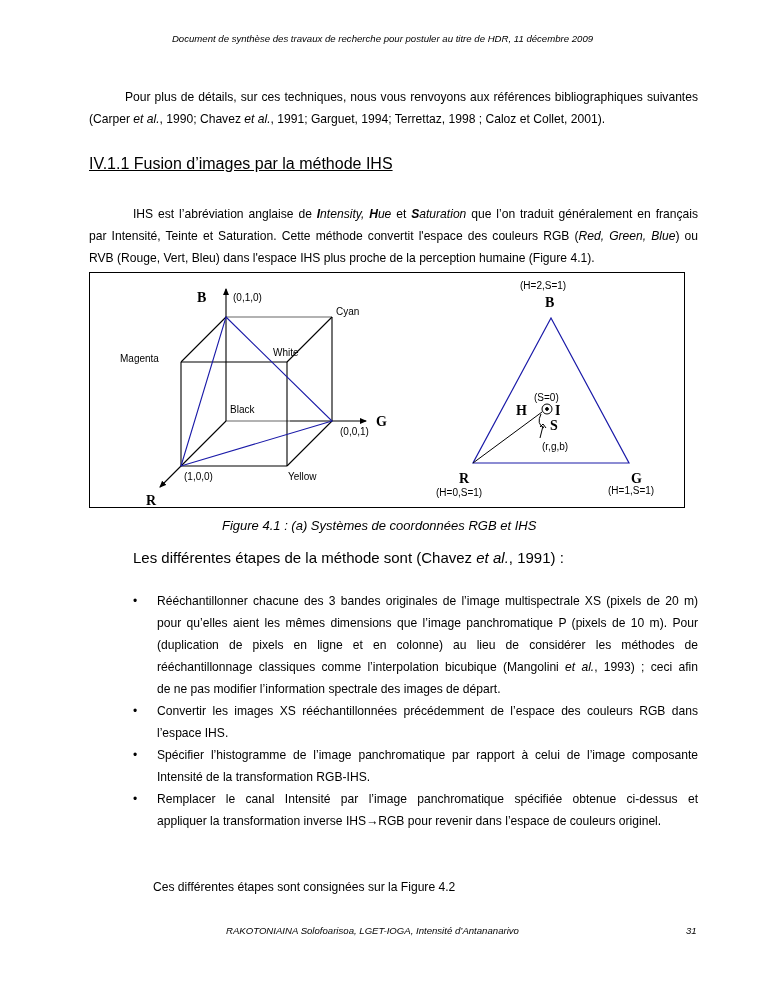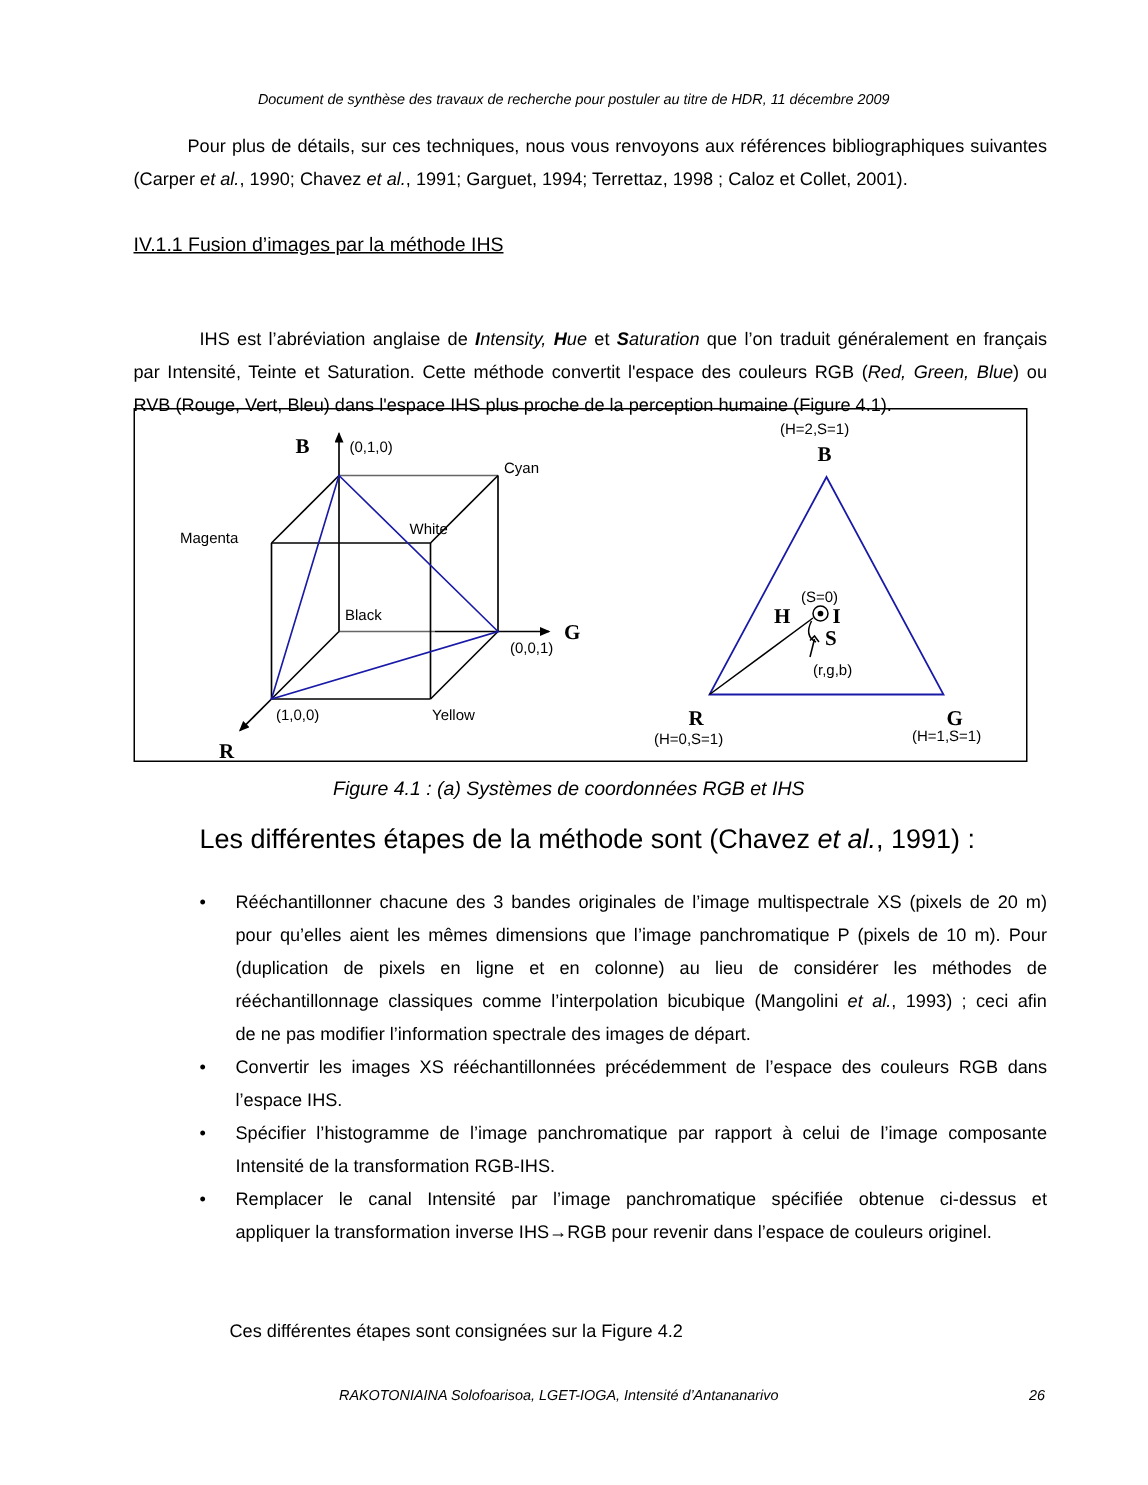--- a/index.html
+++ b/index.html
@@ -1,31 +1,31 @@
 <!DOCTYPE html>
 <html><head>
 <meta charset="utf-8">
 <style>
   html, body { margin:0; padding:0; background:#ffffff; }
   body { width:765px; height:990px; position:relative; overflow:hidden;
          font-family:"Liberation Sans", sans-serif; color:#000; }
   .abs { position:absolute; }
-  .header { left:0; width:765px; top:33px; text-align:center; font-size:9.6px; font-style:italic;margin-top:28px; }
+  .header { left:0; width:765px; top:33px; text-align:center; font-size:9.6px; font-style:italic; }
   .para { font-size:12.1px; line-height:22px; text-align:justify; text-align-last:left; }
   .p1 { left:89px; top:86px; width:609px; }
   .p1 .l1 { text-align:justify; text-align-last:justify; display:block;margin-left:36px; }
-  .section-title { left:89px; top:155px; font-size:13px; text-decoration:underline; }
-  .p2 { left:89px; top:203px; width:609px;margin-top:12px; }
+  .section-title { left:89px; top:155px; font-size:16px; text-decoration:underline; }
+  .p2 { left:89px; top:203px; width:609px; }
   .j { display:block; text-align:justify; text-align-last:justify; }
   .nl { display:block; }
   .indent { padding-left:44px; }
   .figure-frame { left:89px; top:272px; width:596px; height:236px; border:1.2px solid #000; box-sizing:border-box; }
   .figure-svg { left:89px; top:272px; }
   .caption { left:222px; top:518px; font-size:13px; font-style:italic; }
-  .intro { left:133px; top:549px; font-size:18px; }
+  .intro { left:133px; top:549px; font-size:15px; }
   .bullets { left:133px; top:590px; width:565px; font-size:12.1px; line-height:22px; }
   .bullet { position:relative; padding-left:24px; }
   .bullet .dot { position:absolute; left:0; top:0; }
   .closing { left:133px; top:880px; font-size:12.1px;margin-left:20px; }
   .footer { left:226px; top:925px; font-size:9.6px; font-style:italic; }
   .pagenum { left:686px; top:925px; font-size:9.6px; font-style:italic; }
   svg text { font-family:"Liberation Sans", sans-serif; }
   .serif { font-family:"Liberation Serif", serif; font-weight:bold; }
 </style>
 </head>
@@ -144,13 +144,13 @@
   <div class="bullet">
     <span class="dot">•</span>
     <span class="j">Remplacer le canal Intensité par l’image panchromatique spécifiée obtenue ci-dessus et</span>
     <span class="nl">appliquer la transformation inverse IHS→RGB pour revenir dans l’espace de couleurs originel.</span>
   </div>
 </div>
 
 <div class="abs closing">Ces différentes étapes sont consignées sur la Figure 4.2</div>
 
 <div class="abs footer">RAKOTONIAINA Solofoarisoa, LGET-IOGA, Intensité d’Antananarivo</div>
-<div class="abs pagenum">26</div>
+<div class="abs pagenum">31</div>
 
 </body></html>

